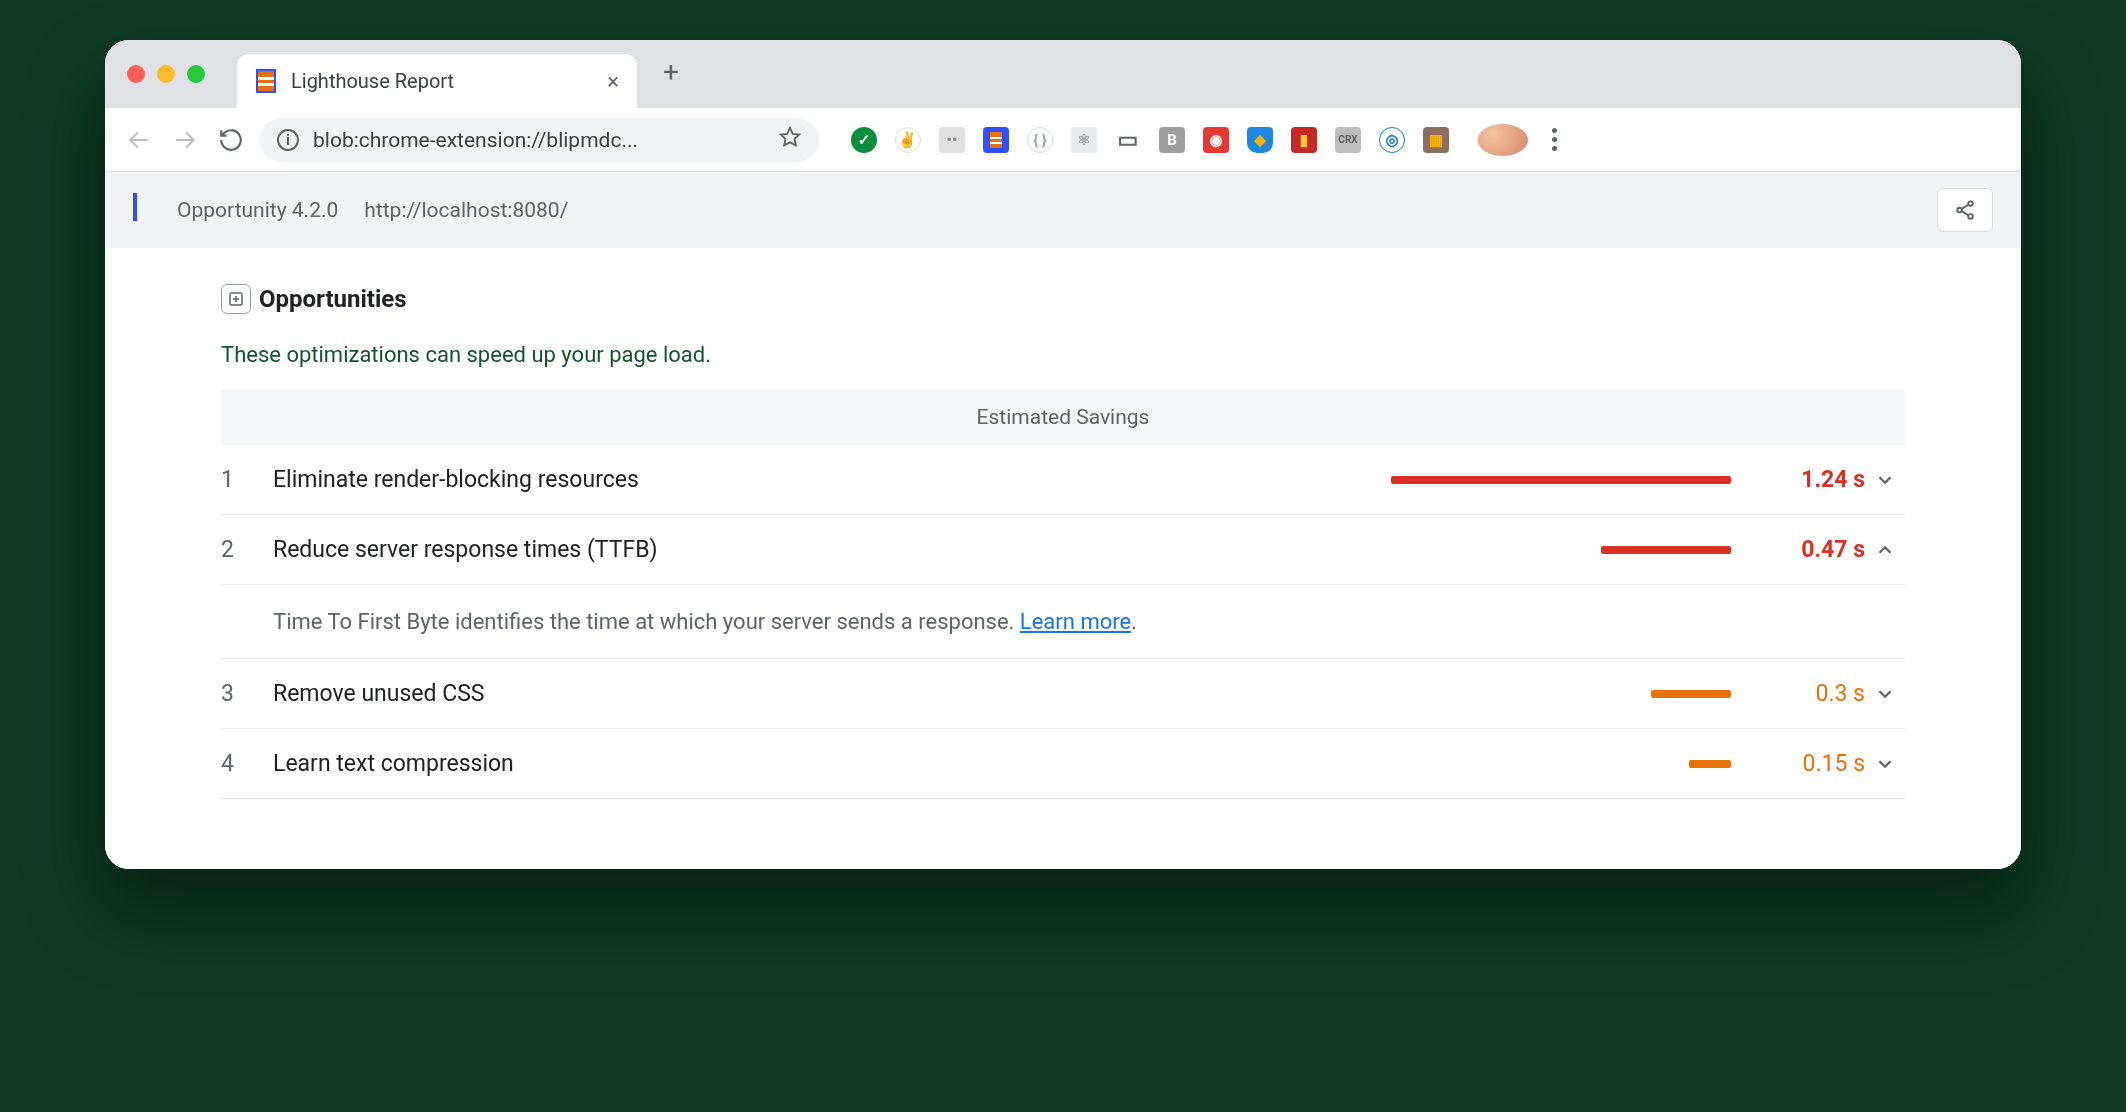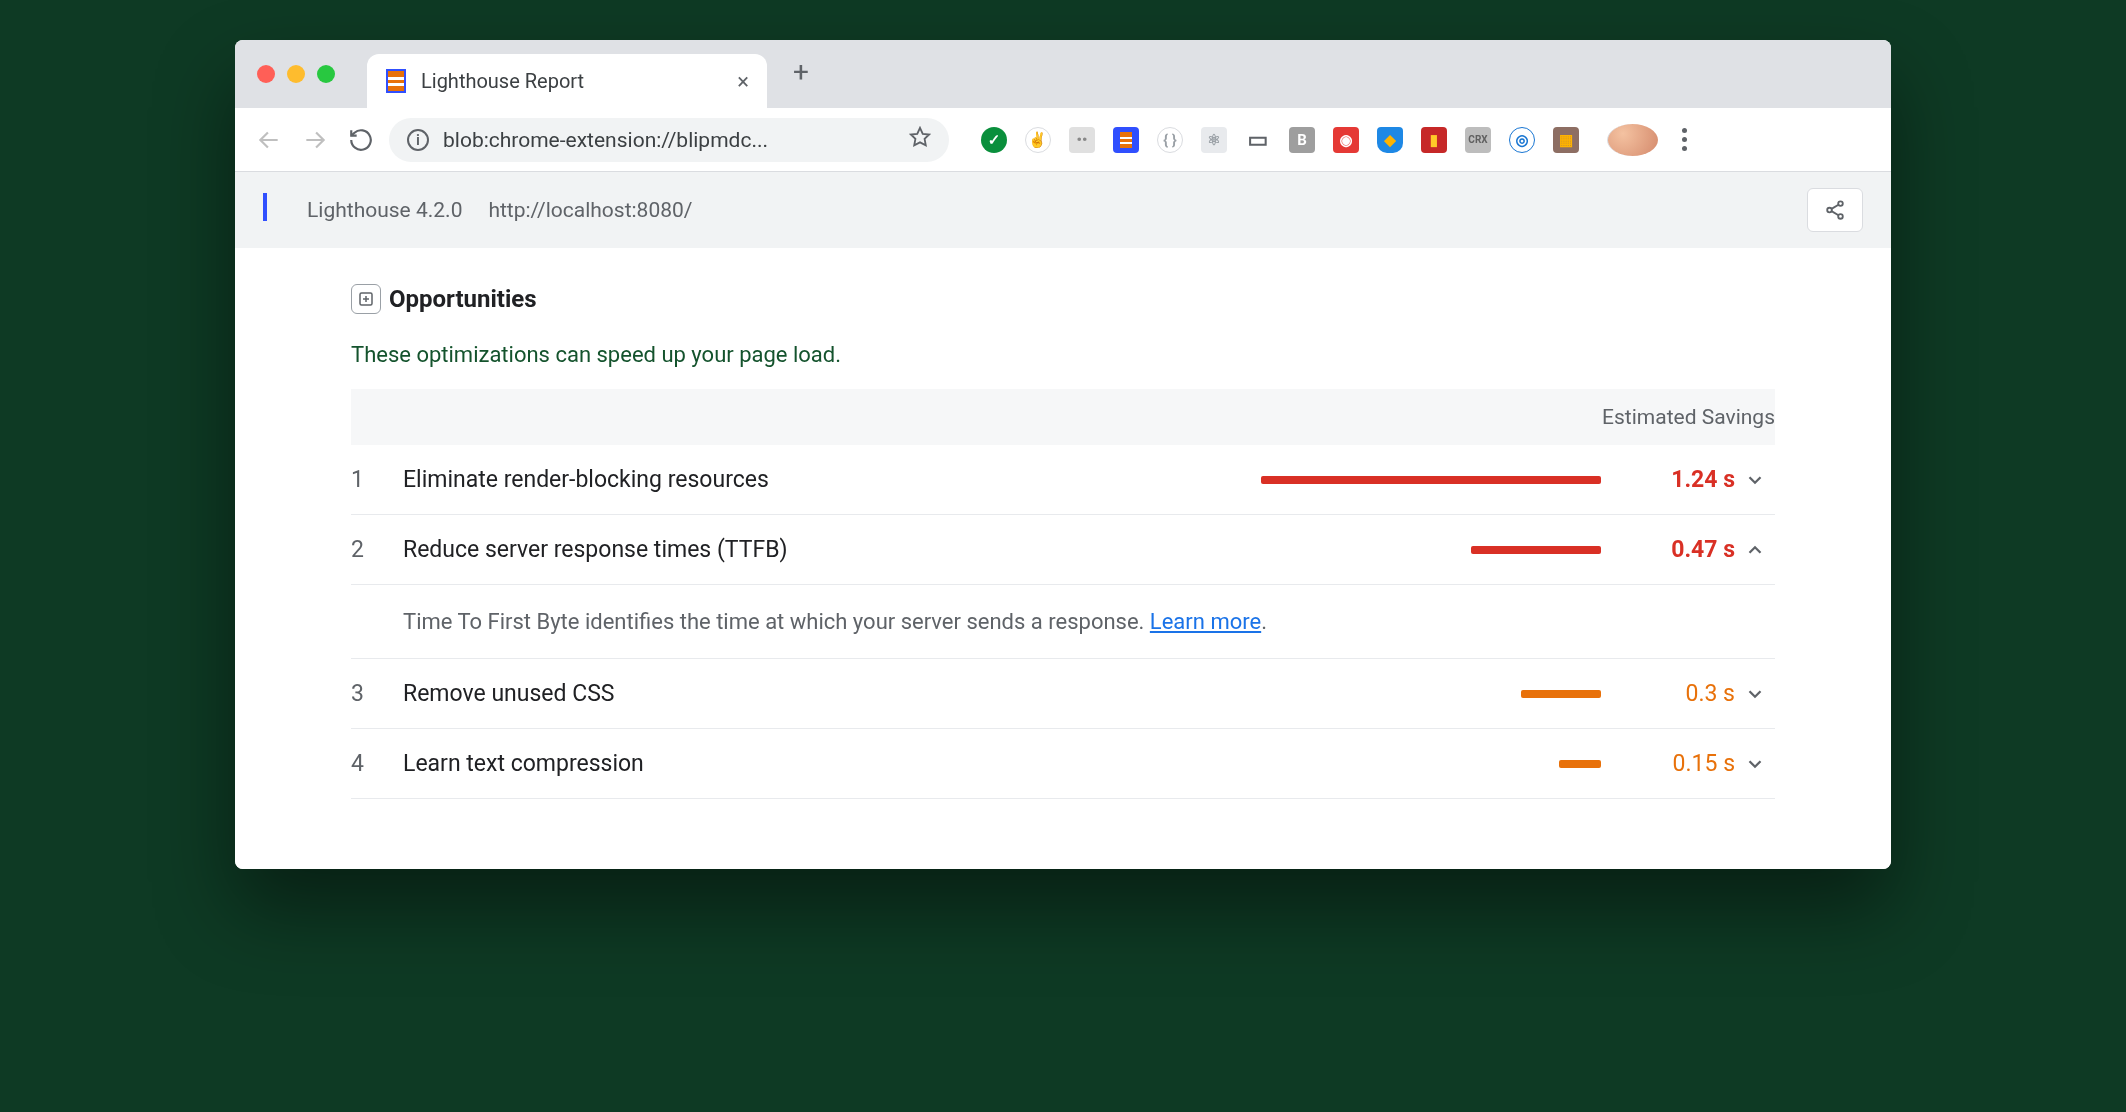--- a/index.html
+++ b/index.html
@@ -7,23 +7,23 @@
     font-family: -apple-system, BlinkMacSystemFont, "Segoe UI", Roboto, Arial, sans-serif;
     background: #0e3a24;
     width: 2126px;
     height: 1112px;
     display: flex;
     align-items: flex-start;
     justify-content: center;
     padding-top: 40px;
   }
   .browser-window {
-    width: 1656px;
+    width: 1916px;
     background: #fff;
-    border-radius: 8px;
+    border-radius: 24px;
     box-shadow: 0 40px 80px rgba(0,0,0,0.45);
     overflow: hidden;
   }
   
   .tab-bar {
     background: #dfe1e5;
     height: 68px;
     display: flex;
     align-items: flex-end;
     padding-left: 22px;
@@ -81,21 +81,21 @@
   .content{background:#fff;padding:36px 116px 70px 116px;}
   .section-head{display:flex;align-items:center;gap:8px;margin-bottom:28px;}
   .opp-icon{width:30px;height:30px;border:1px solid #9aa0a6;border-radius:6px;display:flex;align-items:center;justify-content:center;color:#5f6368;}
   .section-title{font-size:24px;font-weight:700;color:#202124;}
   .section-sub{font-size:22px;color:#14532d;margin-bottom:22px;}
   .table-head{
     display:flex;background:#f6f7f8;height:56px;align-items:center;
     font-size:21px;color:#5f6368;
   }
   .col-opp{flex:0 0 56%;text-align:center;}
-  .col-sav{flex:1;text-align:right;}
+  .col-sav{flex:1;text-align:center;}
   .row{
     display:flex;align-items:center;height:70px;border-bottom:1px solid #e8eaed;
     font-size:23px;color:#202124;
   }
   .row .num{width:52px;text-align:left;color:#5f6368;}
   .row .label{flex:0 0 48%;}
   .row .bar-wrap{flex:1;display:flex;justify-content:flex-end;align-items:center;padding-right:6px;}
   .row .bar{height:8px;border-radius:2px;}
   .row .savings{width:110px;text-align:right;font-size:23px;margin-left:18px;}
   .row .chev{width:40px;display:flex;justify-content:center;color:#5f6368;}
@@ -177,21 +177,21 @@
     <div class="avatar"></div>
     <div class="menu-dots">
         <span></span>
         <span></span>
         <span></span>
       </div>
   </div>
 
   <div class="report-header">
     <span class="lh-logo"><span class="lighthouse-icon" style="width:24px;height:28px;"></span></span>
-    <span>Lighthouse 4.2.0</span>
+    <span>Opportunity 4.2.0</span>
     <a class="url-link">http://localhost:8080/</a>
     <div class="share-btn">
       <svg width="22" height="22" viewBox="0 0 24 24" fill="none" stroke="#5f6368" stroke-width="2">
           <circle cx="18" cy="5" r="2.5"></circle>
           <circle cx="6" cy="12" r="2.5"></circle>
           <circle cx="18" cy="19" r="2.5"></circle>
           <line x1="8.2" y1="10.8" x2="15.8" y2="6.2"></line>
           <line x1="8.2" y1="13.2" x2="15.8" y2="17.8"></line>
         </svg>
     </div>

